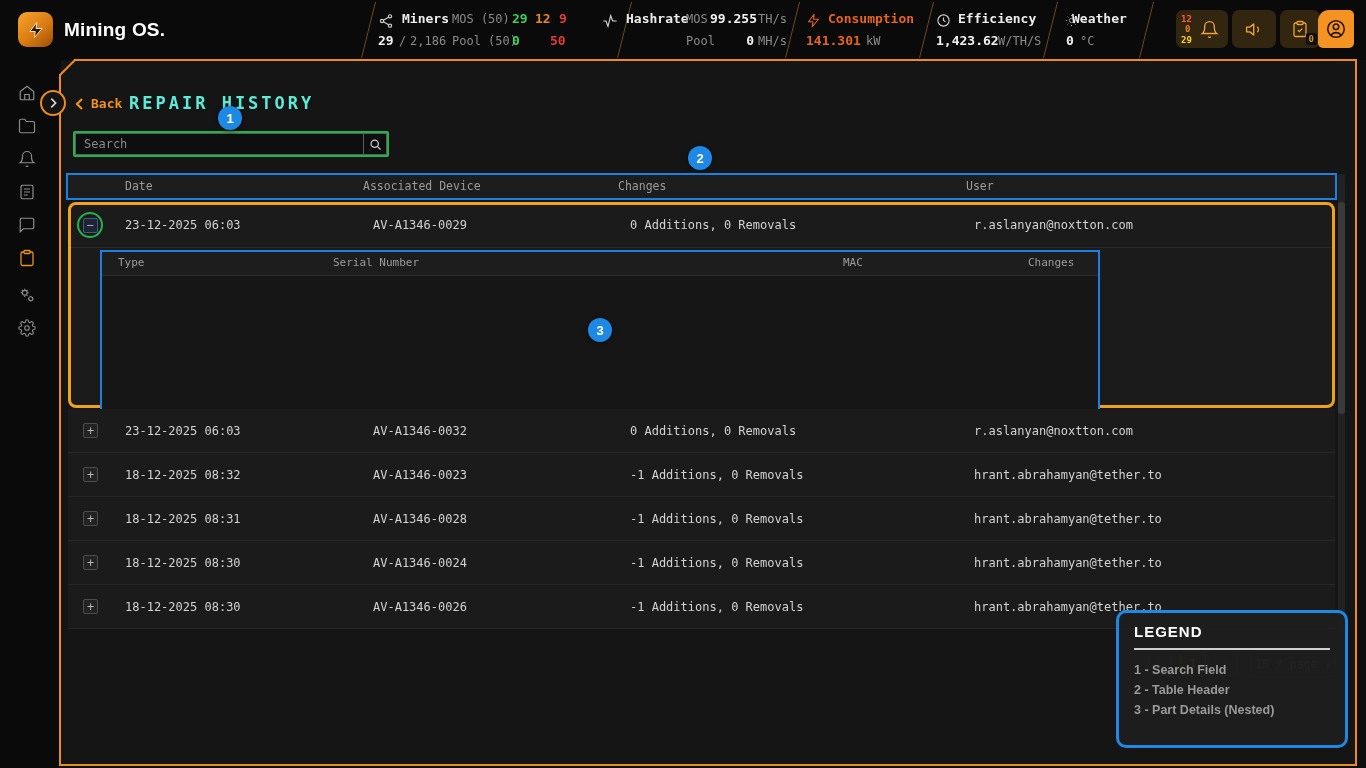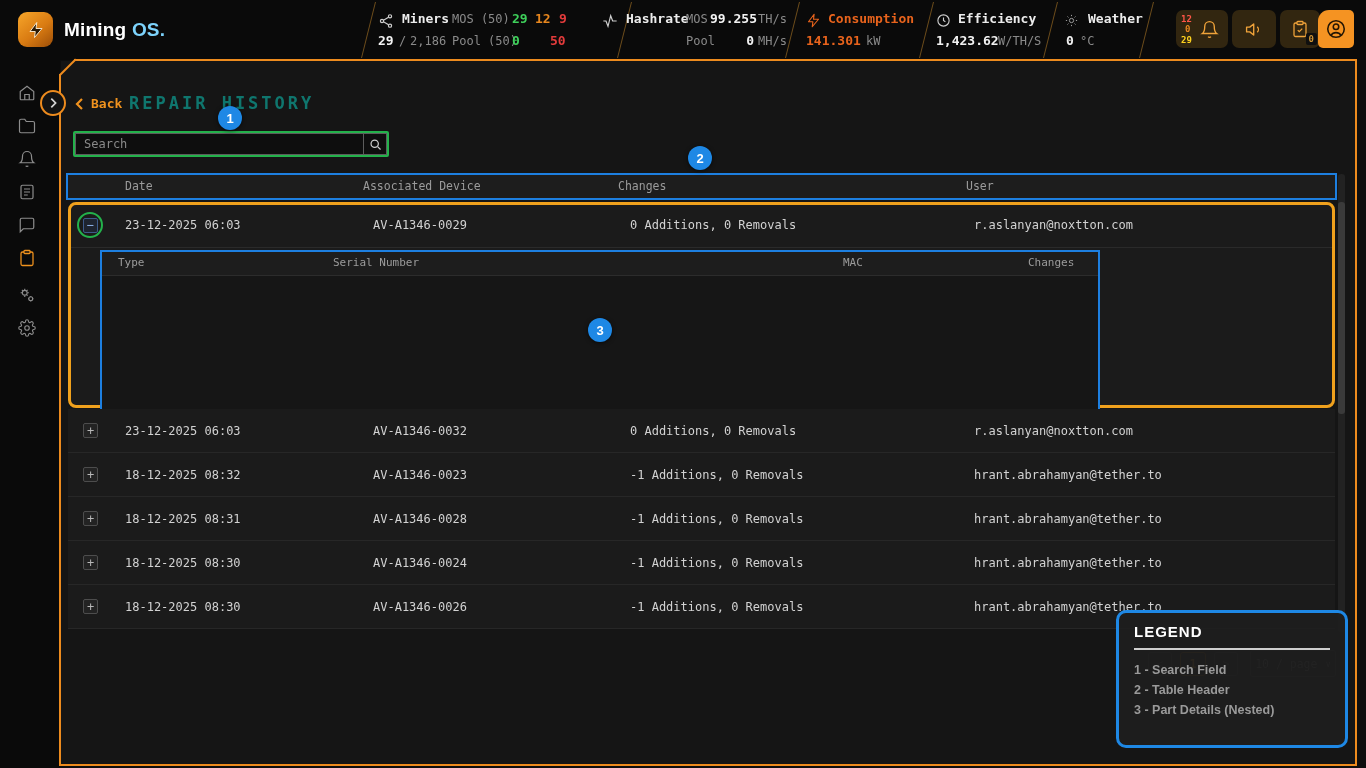--- a/index.html
+++ b/index.html
@@ -9,21 +9,21 @@
     background:#0e0e0e; color:#d6d6d6;
     font-family:"DejaVu Sans Mono", monospace;
   }
   svg { display:block; }
 
   
   .topbar { position:absolute; left:0; top:0; width:1366px; height:60px; background:#0a0a0a; z-index:3; }
   .logo { position:absolute; left:18px; top:12px; display:flex; align-items:center; gap:11px; }
   .logo-box { width:35px; height:35px; border-radius:9px; background:linear-gradient(140deg,#f7a62a 0%,#d97b12 55%,#9c4e08 100%); display:flex; align-items:center; justify-content:center; }
   .brand { font-family:"Liberation Sans",sans-serif; font-weight:bold; font-size:19px; color:#ffffff; letter-spacing:.2px; }
-  .brand .os { color:#7dd3fc; }
+  .brand .os { color:#ffffff; }
 
   .divider { position:absolute; top:2px; height:56px; border-left:1px solid #6d4d1c; transform:skewX(-14deg); }
 
   .stat { position:absolute; top:10px; height:40px; }
   .stat span { position:absolute; white-space:nowrap; }
   .s-title { font-weight:bold; font-size:13px; color:#ececec; }
   .s-dim { font-size:12px; color:#8a8a8a; }
   .s-val { font-weight:bold; font-size:13px; color:#f2f2f2; }
   .s-ok { color:#3ecf5a; font-weight:bold; font-size:13px; }
   .s-warn { color:#e8871e; font-weight:bold; font-size:13px; }
@@ -45,21 +45,21 @@
   .f-left { left:59px; top:74px; width:2px; height:692px; }
   .f-right { left:1355px; top:59px; width:2px; height:707px; }
   .f-bottom { left:59px; top:764px; width:1298px; height:2px; }
   .f-chamfer { left:57px; top:66px; width:22px; height:2px; transform:rotate(-45deg); }
 
   .circle-btn { position:absolute; left:40px; top:90px; width:26px; height:26px; border-radius:50%; background:#131313; border:2px solid #ed8b1e; display:flex; align-items:center; justify-content:center; z-index:6; }
 
   
   .back { position:absolute; left:74px; top:96px; display:flex; align-items:center; gap:7px; z-index:5; }
   .back-label { color:#f0921e; font-weight:bold; font-size:13px; }
-  .page-title { position:absolute; left:129px; top:93px; font-size:17px; font-weight:bold; color:#0f766e; letter-spacing:3px; z-index:5; }
+  .page-title { position:absolute; left:129px; top:93px; font-size:17px; font-weight:bold; color:#5eead4; letter-spacing:3px; z-index:5; }
 
   
   .search-wrap { position:absolute; left:73px; top:131px; width:316px; height:26px; border:2px solid #23b24b; border-radius:2px; display:flex; background:#0e0e0e; z-index:5; }
   .search-input { flex:1; background:#0e0e0e; border:1px solid #5c5c5c; border-right:none; outline:none; color:#cfcfcf; font-family:"DejaVu Sans Mono",monospace; font-size:12px; padding:0 8px; }
   .search-input::placeholder { color:#8a8a8a; }
   .search-iconbox { width:24px; border:1px solid #5c5c5c; display:flex; align-items:center; justify-content:center; background:#0e0e0e; }
 
   
   .ann-badge { position:absolute; width:24px; height:24px; border-radius:50%; background:#1e88e5; color:#fff; font-family:"Liberation Sans",sans-serif; font-weight:bold; font-size:13px; display:flex; align-items:center; justify-content:center; box-shadow:0 1px 4px rgba(0,0,0,.6); z-index:8; }
 
@@ -187,21 +187,21 @@
     <span class="s-dim" style="left:62px;top:24px">W/TH/S</span>
   </div>
 
   <div class="stat" style="left:1064px;width:84px">
     <span style="left:0;top:3px">
       <svg width="15" height="15" viewBox="0 0 24 24" fill="none" stroke="#9a9a9a" stroke-width="1.6">
           <circle cx="12" cy="12" r="3.4"></circle>
           <path d="M12 3v2M12 19v2M3 12h2M19 12h2M5.6 5.6l1.5 1.5M16.9 16.9l1.5 1.5M18.4 5.6l-1.5 1.5M7.1 16.9l-1.5 1.5"></path>
         </svg>
     </span>
-    <span class="s-title" style="left:24px;top:1px">Weather</span>
+    <span class="s-title" style="left:8px;top:1px">Weather</span>
     <span class="s-val" style="left:2px;top:23px">0</span>
     <span class="s-dim" style="left:16px;top:24px">°C</span>
   </div>
 
   <div class="chip" style="left:1176px;width:52px">
     <span class="chip-badge" style="left:5px;top:4px;color:#ff5548">12</span>
     <span class="chip-badge" style="left:9px;top:14px;color:#e8871e">0</span>
     <span class="chip-badge" style="left:5px;top:25px;color:#ffd21e">29</span>
     <span style="margin-left:14px">
       <svg width="19" height="19" viewBox="0 0 24 24" fill="none" stroke="#f0a33a" stroke-width="1.7">

